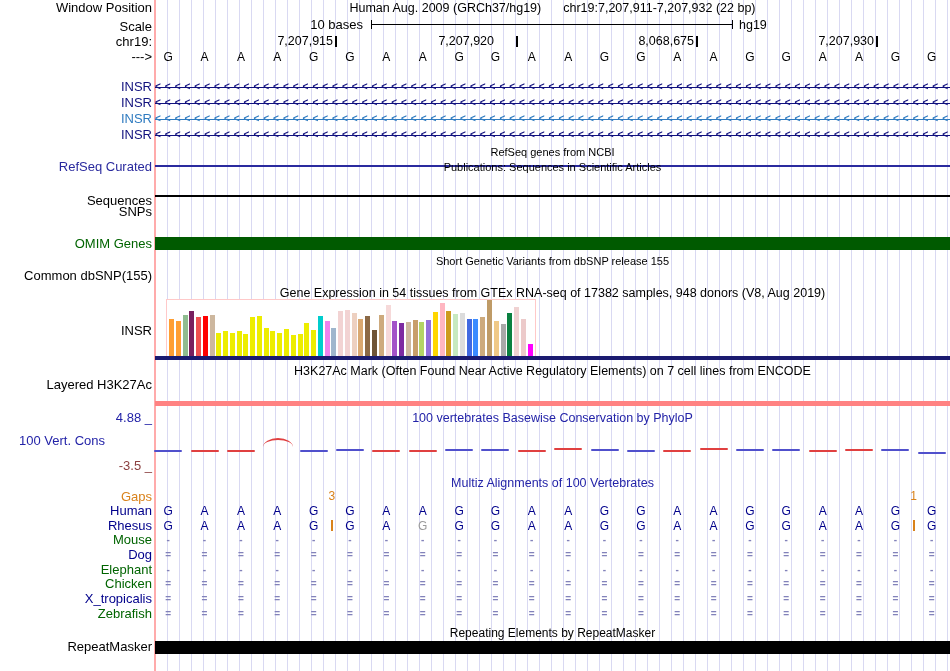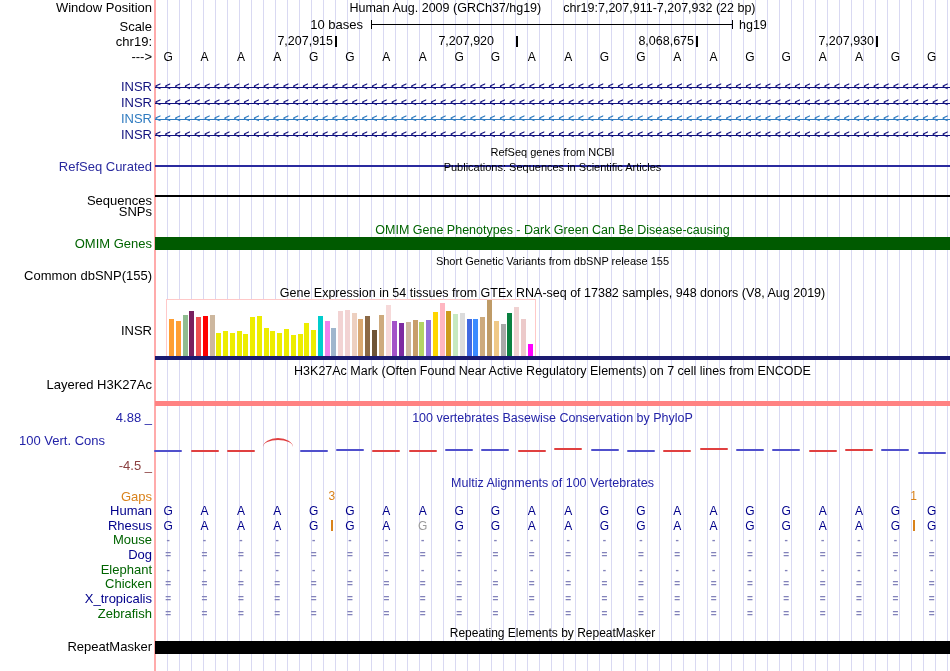--- a/index.html
+++ b/index.html
@@ -129,21 +129,20 @@
 
   <div class="ctitle small" style="top:145px">RefSeq genes from NCBI</div>
   <div class="llabel" style="top:160px;color:#2a2a9e">RefSeq Curated</div>
   <div class="hline" style="top:165px;height:2px;background:#2a2a9e"></div>
 
   <div class="ctitle small" style="top:160px">Publications: Sequences in Scientific Articles</div>
   <div class="llabel" style="top:194px">Sequences</div>
   <div class="hline" style="top:195px;height:2px;background:#000"></div>
   <div class="llabel" style="top:205px">SNPs</div>
 
-  <div class="ctitle greentxt" style="top:223px">OMIM Gene Phenotypes - Dark Green Can Be Disease-causing</div>
   <div class="llabel greentxt" style="top:237px">OMIM Genes</div>
   <div class="omim-bar"></div>
 
   <div class="ctitle small" style="top:254px">Short Genetic Variants from dbSNP release 155</div>
   <div class="llabel" style="top:269px">Common dbSNP(155)</div>
 
   <div class="ctitle" style="top:286px">Gene Expression in 54 tissues from GTEx RNA-seq of 17382 samples, 948 donors (V8, Aug 2019)</div>
   <div class="llabel" style="top:324px">INSR</div>
   <div id="gtex-chart">
     <div id="gtex-bars">
@@ -205,21 +204,21 @@
   </div>
   <div class="baseline-navy"></div>
 
   <div class="ctitle" style="top:364px">H3K27Ac Mark (Often Found Near Active Regulatory Elements) on 7 cell lines from ENCODE</div>
   <div class="llabel" style="top:378px">Layered H3K27Ac</div>
   <div class="salmon-band"></div>
 
   <div class="ctitle navytxt" style="top:411px">100 vertebrates Basewise Conservation by PhyloP</div>
   <div class="llabel" style="top:411px;color:#2323a8">4.88 _</div>
   <div class="llabel" style="top:434px;color:#2323a8;padding-right:47px;box-sizing:border-box">100 Vert. Cons</div>
-  <div class="llabel" style="top:459px;color:#8b4040">-4.5 _</div>
+  <div class="llabel" style="top:459px;color:#8b4040">-3.5 _</div>
   <div id="cons-wiggle">
       <div class="cons-dash" style="left: 4.18182px; bottom: 10px; background: rgb(80, 80, 204);"></div>
       <div class="cons-dash" style="left: 40.5455px; bottom: 10px; background: rgb(224, 64, 64);"></div>
       <div class="cons-dash" style="left: 76.9091px; bottom: 10px; background: rgb(224, 64, 64);"></div>
       <div class="cons-arc" style="left: 113.273px; bottom: 15px; border-top-color: rgb(224, 64, 64);"></div>
       <div class="cons-dash" style="left: 149.636px; bottom: 10px; background: rgb(80, 80, 204);"></div>
       <div class="cons-dash" style="left: 186px; bottom: 11px; background: rgb(80, 80, 204);"></div>
       <div class="cons-dash" style="left: 222.364px; bottom: 10px; background: rgb(224, 64, 64);"></div>
       <div class="cons-dash" style="left: 258.727px; bottom: 10px; background: rgb(224, 64, 64);"></div>
       <div class="cons-dash" style="left: 295.091px; bottom: 11px; background: rgb(80, 80, 204);"></div>

